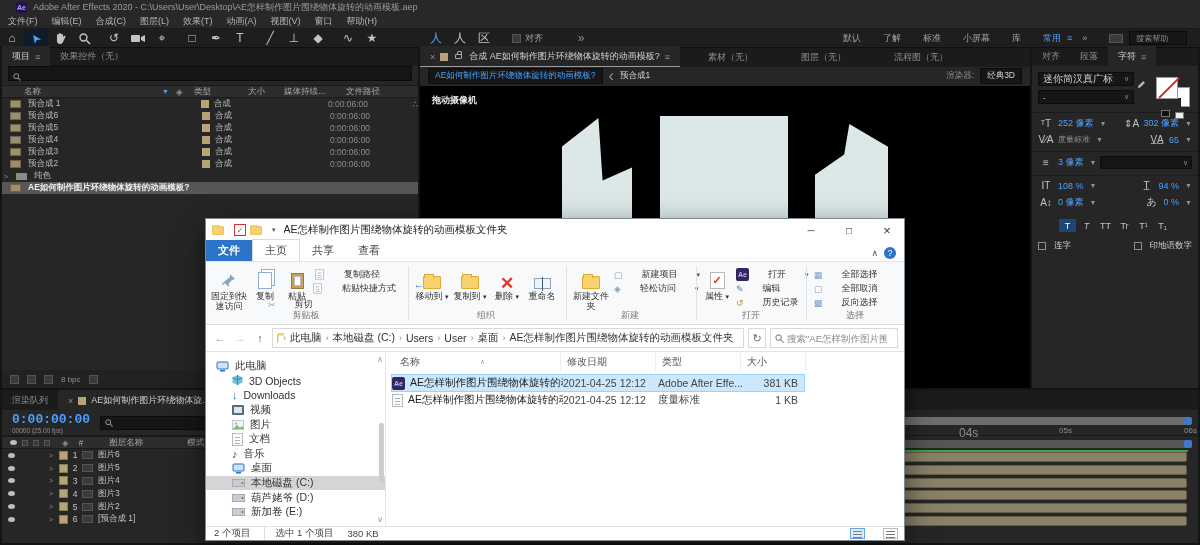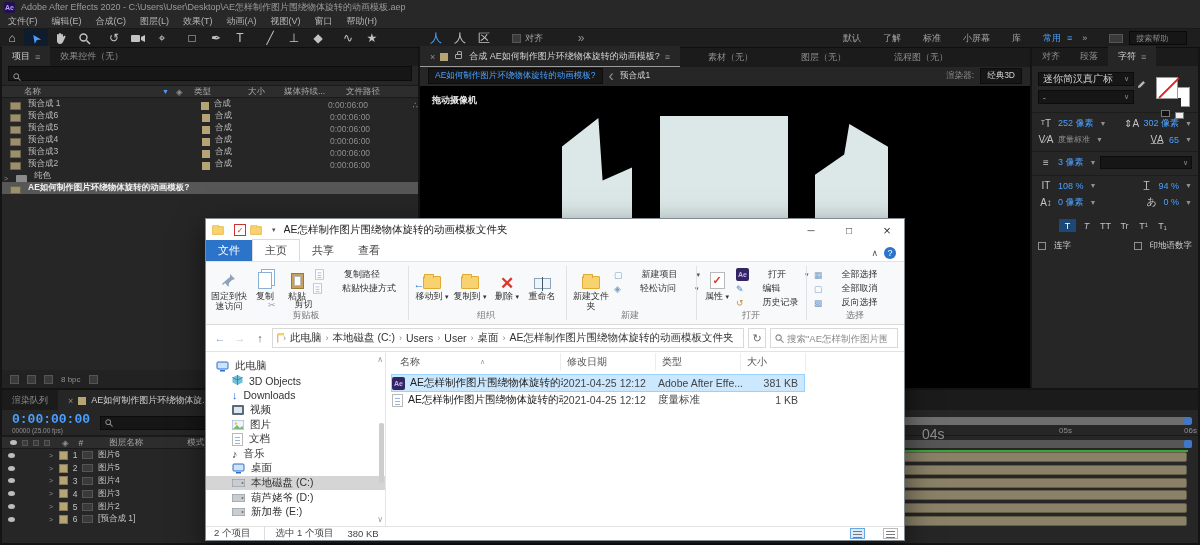--- a/index.html
+++ b/index.html
@@ -1,18 +1,18 @@
 <!DOCTYPE html>
 <html><head>
 <meta charset="utf-8">
 <style>
   *{box-sizing:border-box;margin:0;padding:0;font-family:"Liberation Sans",sans-serif}
   html,body{width:1200px;height:545px;overflow:hidden;background:#141414;position:relative}
   
-  #titlebar{position:absolute;left:0;top:0;width:1200px;height:15px;background:#282828;display:flex;align-items:center;gap:6px;padding-left:4px}
+  #titlebar{position:absolute;left:0;top:0;width:1200px;height:15px;background:#282828;display:flex;align-items:center;gap:6px;padding-left:16px}
   .ae-badge{width:11px;height:11px;background:#23104d;color:#b5a1ff;font-size:7px;font-weight:bold;display:flex;align-items:center;justify-content:center;border-radius:2px}
   #titlebar .t{font-size:9px;color:#9b9b9b}
   #menubar{position:absolute;left:0;top:15px;width:1200px;height:14px;background:#282828;display:flex;align-items:center;gap:14px;padding-left:8px;border-bottom:1px solid #191919}
   #menubar span{font-size:9px;color:#b5b5b5}
   #toolbar{position:absolute;left:0;top:29px;width:1200px;height:19px;background:#1e1e1e;border-bottom:1px solid #0e0e0e;display:flex;align-items:center}
   .ticon{width:24px;text-align:center;font-size:12px;color:#c3c3c3;line-height:19px}
   .ticon.sel{color:#4ba0ff;background:#0f1c2b}
   .ticon .rot{display:inline-block;transform:rotate(-125deg)}
   .tsvg{width:24px;display:flex;justify-content:center;align-items:center}
   .ws{font-size:9px;color:#a5a5a5;margin-right:22px}
@@ -20,21 +20,21 @@
   .searchbox{display:flex;align-items:center;background:#161616;border:1px solid #090909;height:14px;padding:0 3px;gap:3px}
   .searchbox input{background:transparent;border:0;outline:0;color:#9a9a9a;font-size:8px;width:60px}
   
   .panel{position:absolute;background:#262626}
   .ptabs{height:18px;background:#1b1b1b;display:flex;align-items:flex-end}
   .ptab{font-size:9px;color:#8f8f8f;padding:4px 10px 3px;display:flex;gap:5px;align-items:center}
   .ptab.on{background:#262626;color:#cfcfcf}
   .dim{color:#8f8f8f}.blue{color:#4ba0ff}.wt{color:#d2d2d2}
   .well{background:#161616;border:1px solid #0c0c0c}
   .hdr{background:#2d2d2d;border-top:1px solid #1a1a1a;border-bottom:1px solid #1a1a1a;display:flex;align-items:center;font-size:8.5px;color:#a8a8a8}
-  .pitem{height:12px;display:flex;align-items:flex-end;font-size:8.5px;color:#b9b9b9}
+  .pitem{height:12px;display:flex;align-items:center;font-size:8.5px;color:#b9b9b9}
   .pitem .nm{width:178px;padding-left:4px;white-space:nowrap;overflow:hidden}
   .chip{width:8px;height:8px;background:#b6a376;margin-right:5px}
   .compic{width:11px;height:8px;background:#9b8f6e;margin:0 3px 0 8px;border:1px solid #6d644a}
   .fold{width:11px;height:7px;background:#8b8b8b;margin:0 3px 0 8px;border-radius:1px 1px 0 0}
   .lockicon{width:7px;height:5px;border:1px solid #a8a8a8;border-radius:1px;position:relative;margin:0 2px}
   .lockicon:before{content:"";position:absolute;left:1px;top:-4px;width:3px;height:3px;border:1px solid #a8a8a8;border-bottom:0;border-radius:2px 2px 0 0}
   .mini{width:9px;height:9px;background:#3a3a3a;border:1px solid #555;display:inline-block}
   
   .crow{display:flex;align-items:center;font-size:9px;color:#cfcfcf;gap:4px;margin:4px 6px}
   .cico{font-size:10px;color:#c3c3c3;width:16px;text-align:center}
@@ -48,21 +48,21 @@
   .eye{width:7px;height:5px;background:#bdbdbd;border-radius:50%;margin-left:6px}
   .sw{width:9px;height:9px;background:#b6a376;border:1px solid #87times;border:1px solid #877a52}
   .bar{position:absolute;height:10px;background:#8a8168;border:1px solid #655e47;border-radius:2px}
   
   #explorer{position:absolute;left:205px;top:218px;width:700px;height:323px;background:#fff;border:1px solid #7f8a93;box-shadow:0 10px 28px rgba(0,0,0,.55);font-size:11px;color:#333}
   #ex-title{height:22px;display:flex;align-items:center;gap:4px;padding-left:6px}
   #ex-title .t{font-size:10.5px;color:#222;margin-left:4px;flex:1;white-space:nowrap;overflow:hidden}
   .wbtn{width:34px;height:22px;display:flex;align-items:center;justify-content:center;font-size:10px;color:#333}
   #ex-tabs{height:21px;display:flex;align-items:flex-end;border-bottom:1px solid #e3e3e3;position:relative}
   .extab{font-size:11px;padding:3px 12px;color:#444}
-  .extab.file{background:#2b74c9;color:#fff;font-weight:normal}
+  .extab.file{background:#2b74c9;color:#fff;font-weight:bold}
   .extab.on{background:#fff;border:1px solid #dadada;border-bottom:0}
   #ribbon{height:63px;background:#f8f9fa;border-bottom:1px solid #dadada;position:relative}
   .rgroup-label{position:absolute;bottom:2px;font-size:9px;color:#777;width:100%;text-align:center}
   .rsep{position:absolute;top:4px;bottom:4px;width:1px;background:#e2e2e2}
   .rbig{position:absolute;top:3px;width:40px;text-align:center;font-size:9px;color:#333;line-height:10px}
   .rbig .ic{height:24px;display:flex;align-items:flex-end;justify-content:center;margin-bottom:2px}
   .rsm{position:absolute;font-size:9px;color:#333;display:flex;align-items:center;gap:19px;white-space:nowrap}
   .folder{width:18px;height:13px;background:#f7d26e;border:1px solid #e0aa33;border-radius:1px;position:relative}
   .folder:before{content:"";position:absolute;left:0;top:-3px;width:8px;height:3px;background:#f7d26e;border:1px solid #e0aa33;border-bottom:0;border-radius:1px 1px 0 0}
   .folder.sm{transform:scale(.65);transform-origin:left center}
@@ -473,21 +473,21 @@
         <span style="margin-left:5px;width:120px">[预合成 1]</span>
         <span>正常</span>
         <span class="cdd" style="margin-left:14px">∨</span>
       </div>
   </div>
 
   <div style="position:absolute;left:420px;top:27px;width:770px;height:8px;background:#6e6e6e;border-radius:3px">
       <div style="position:absolute;right:0;top:0;width:8px;height:8px;background:#3f78c8;border-radius:3px"></div>
     </div>
   <div style="position:absolute;left:420px;top:36px;width:770px;height:12px">
-    <span class="dim" style="position:absolute;left:500px;font-size:14px">04s</span>
+    <span class="dim" style="position:absolute;left:537px;font-size:12px">04s</span>
     <span class="dim" style="position:absolute;left:637px;font-size:8px">05s</span>
     <span class="dim" style="position:absolute;left:762px;font-size:8px">06s</span>
   </div>
   <div style="position:absolute;left:420px;top:50px;width:770px;height:8px;background:#565656;border-radius:2px">
       <div style="position:absolute;right:0;top:0;width:8px;height:8px;background:#3f78c8;border-radius:2px"></div>
     </div>
   <div style="position:absolute;left:420px;top:59.5px;width:766px;height:2px;background:#3aa63a"></div>
   <div class="bar" style="left:420px;top:62px;width:765px"></div>
   <div class="bar" style="left:420px;top:74.8px;width:765px"></div>
   <div class="bar" style="left:420px;top:87.6px;width:765px"></div>

